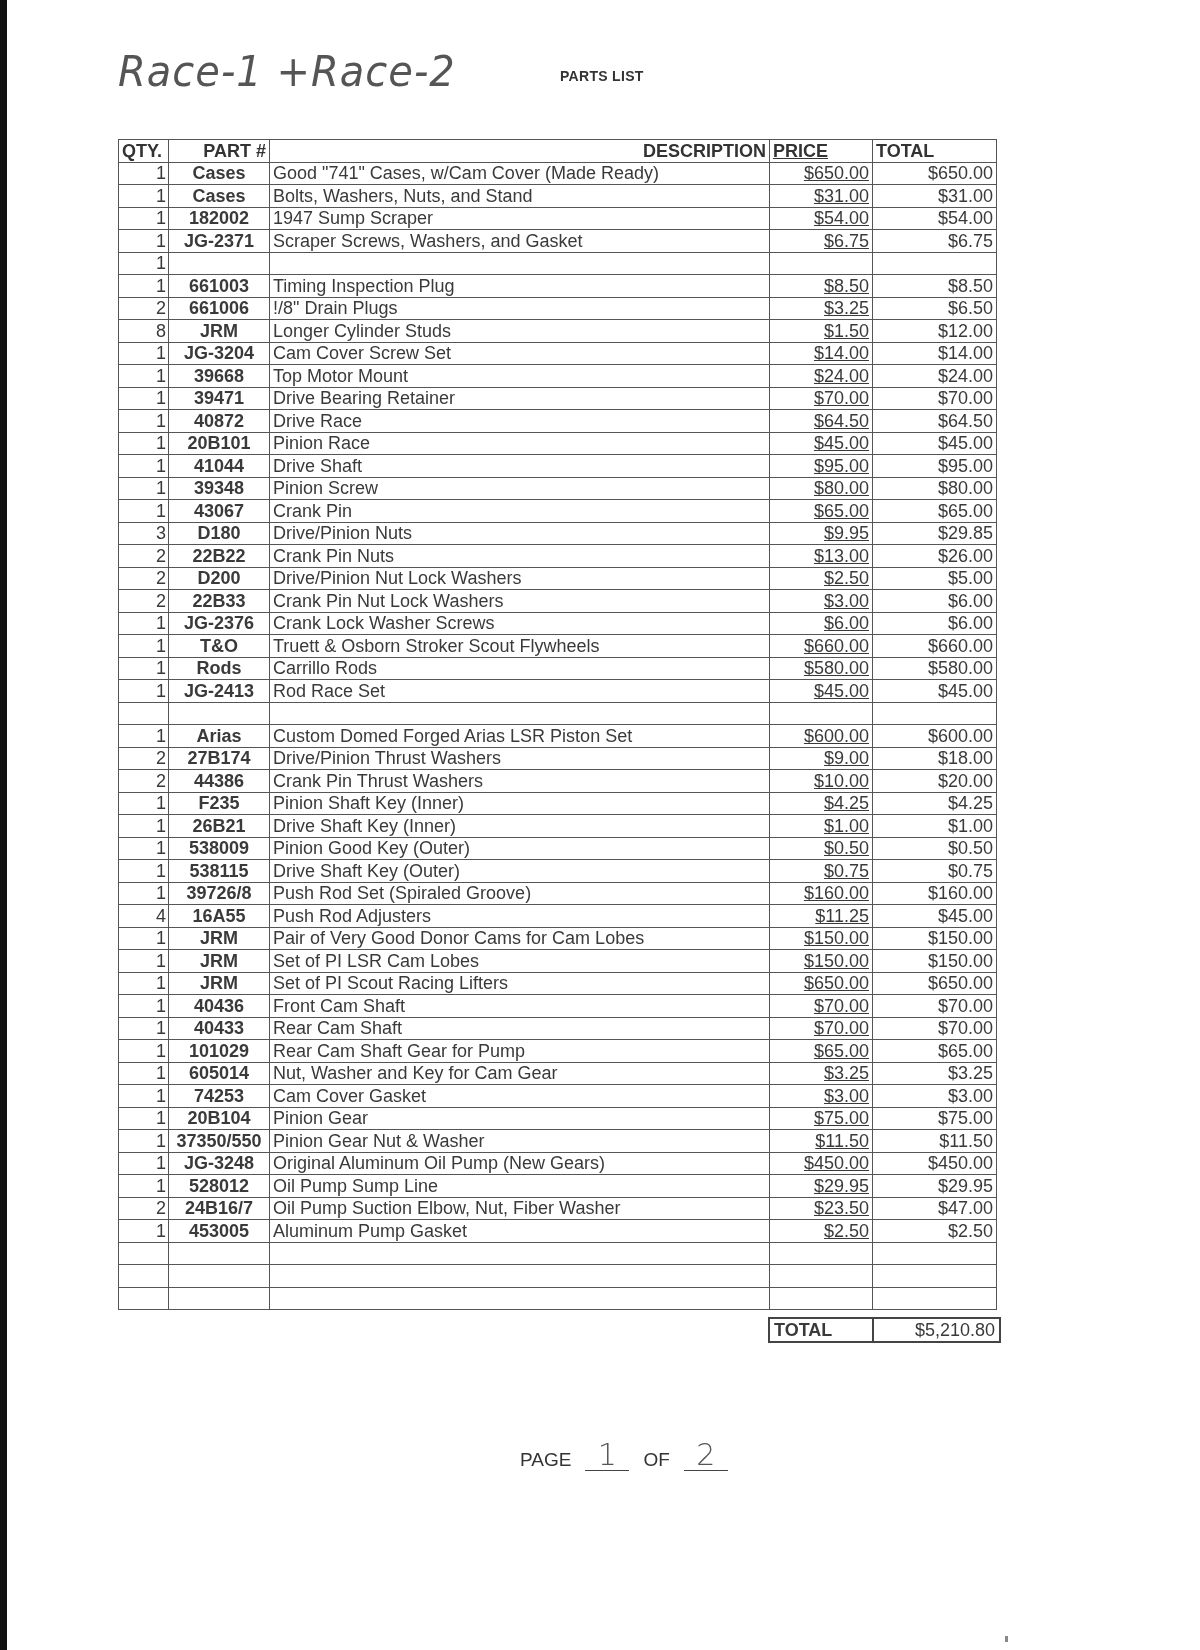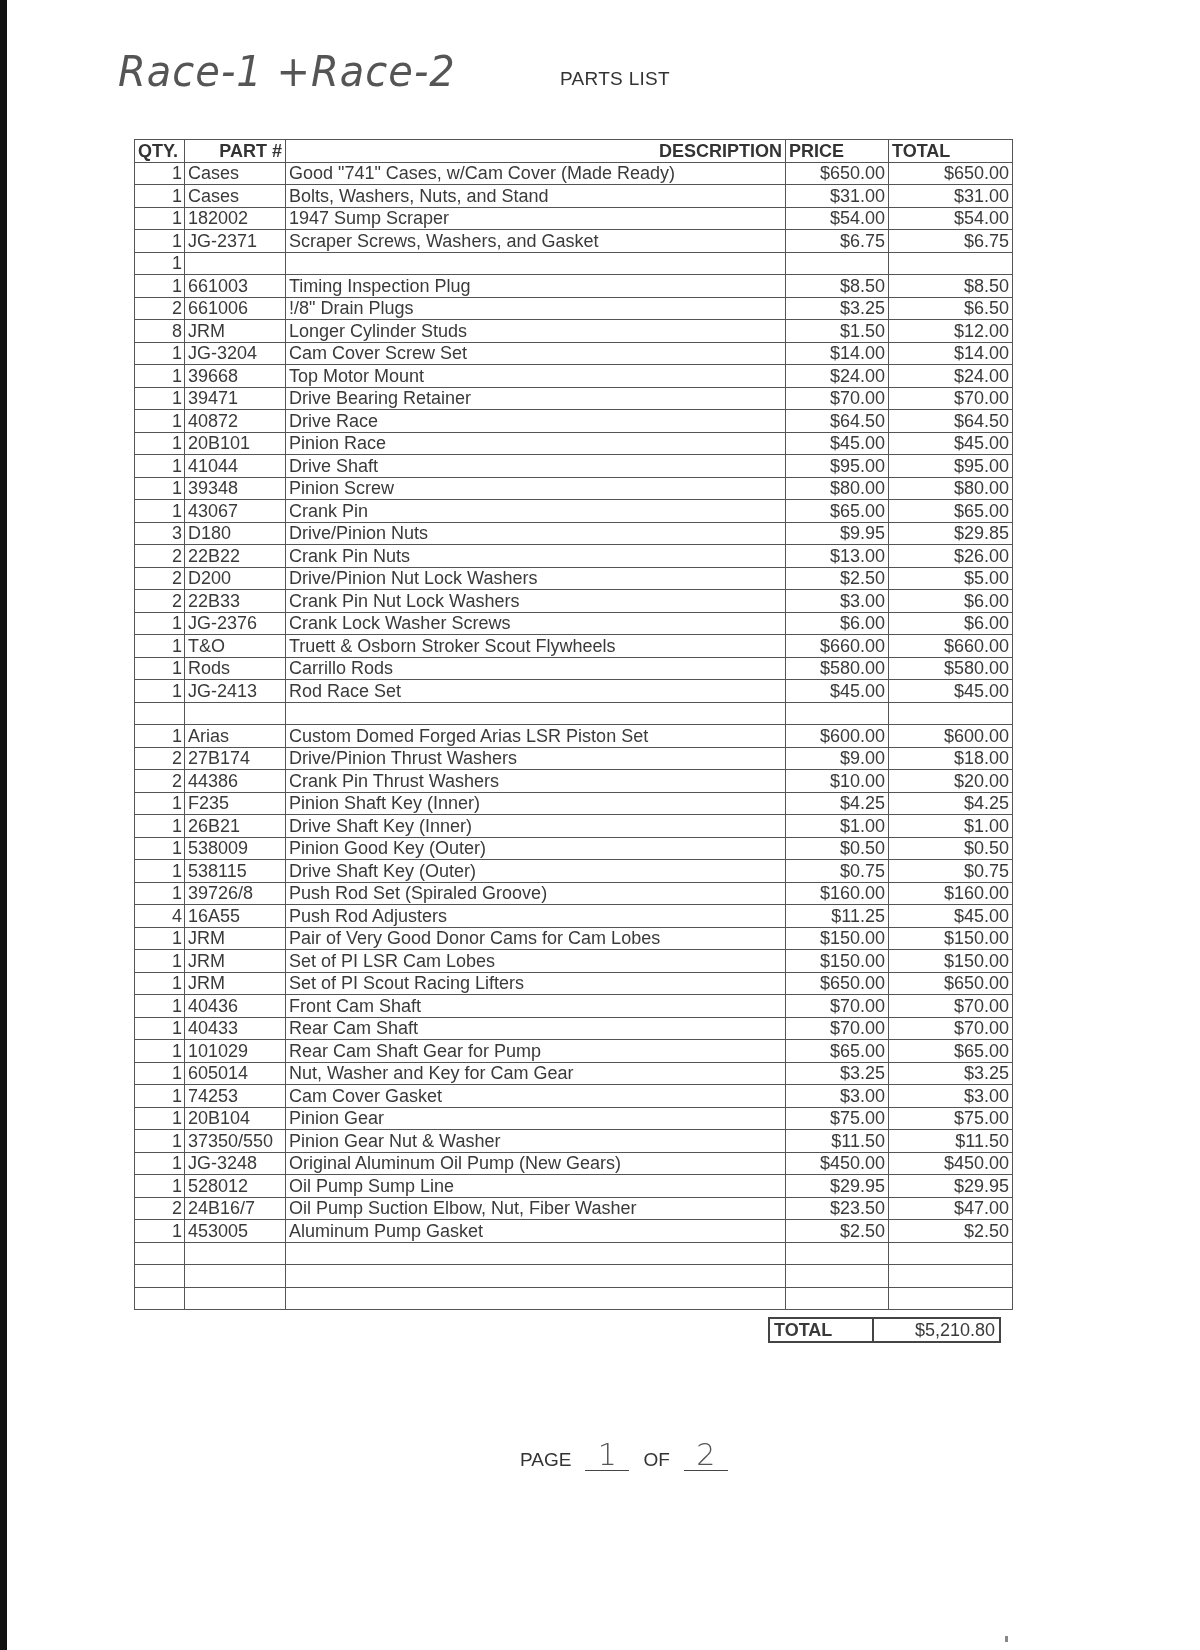--- a/index.html
+++ b/index.html
@@ -9,34 +9,34 @@
     }
     .scan-edge {
       position: absolute; left: 0; top: 0; width: 7px; height: 1650px; background: #111;
     }
     .handwritten {
       position: absolute; left: 118px; top: 48px;
       font-family: "DejaVu Sans", sans-serif; font-weight: 200; font-size: 40px; color: #555;
       letter-spacing: 1px; transform: scaleY(1.05); font-style: italic;
     }
     .doc-title {
-      position: absolute; left: 560px; top: 68px; font-size: 19px; color: #333; letter-spacing: 0.3px;
+      position: absolute; left: 560px; top: 68px; font-size: 14px; color: #333; letter-spacing: 0.3px; font-weight: bold;
     }
     table.parts {
       position: absolute; left: 118px; top: 139px;
-      border-collapse: collapse; font-size: 18px; color: #3a3a3a; margin-left: 16px;
+      border-collapse: collapse; font-size: 18px; color: #3a3a3a;
     }
     table.parts td, table.parts th {
       border: 1px solid #555; height: 21.5px; padding: 0 3px; white-space: nowrap; line-height: 20px;
     }
     table.parts th { font-weight: bold; text-align: right; color: #333; }
     .c-qty { width: 44px; text-align: right; padding-right: 2px !important; }
-    .c-part { width: 94px; text-align: left; }
+    .c-part { width: 94px; text-align: center; font-weight: bold; }
     .c-desc { width: 493px; text-align: left; }
-    .c-price { width: 96px; text-align: right; }
+    .c-price { width: 96px; text-align: right; text-decoration: underline; }
     .c-total { width: 117px; text-align: right; }
     table.parts th.c-qty, table.parts th.c-price, table.parts th.c-total { text-align: left; }
     table.parts tr.blank td { height: 21.5px; }
     table.grand {
       position: absolute; left: 768px; top: 1317px; border-collapse: collapse; font-size: 18px; color: #3a3a3a;
     }
     table.grand td { border: 2px solid #444; height: 22px; padding: 0 4px; }
     table.grand .g-label { width: 94px; font-weight: bold; text-align: left; }
     table.grand .g-value { width: 117px; text-align: right; }
     .page-footer {

